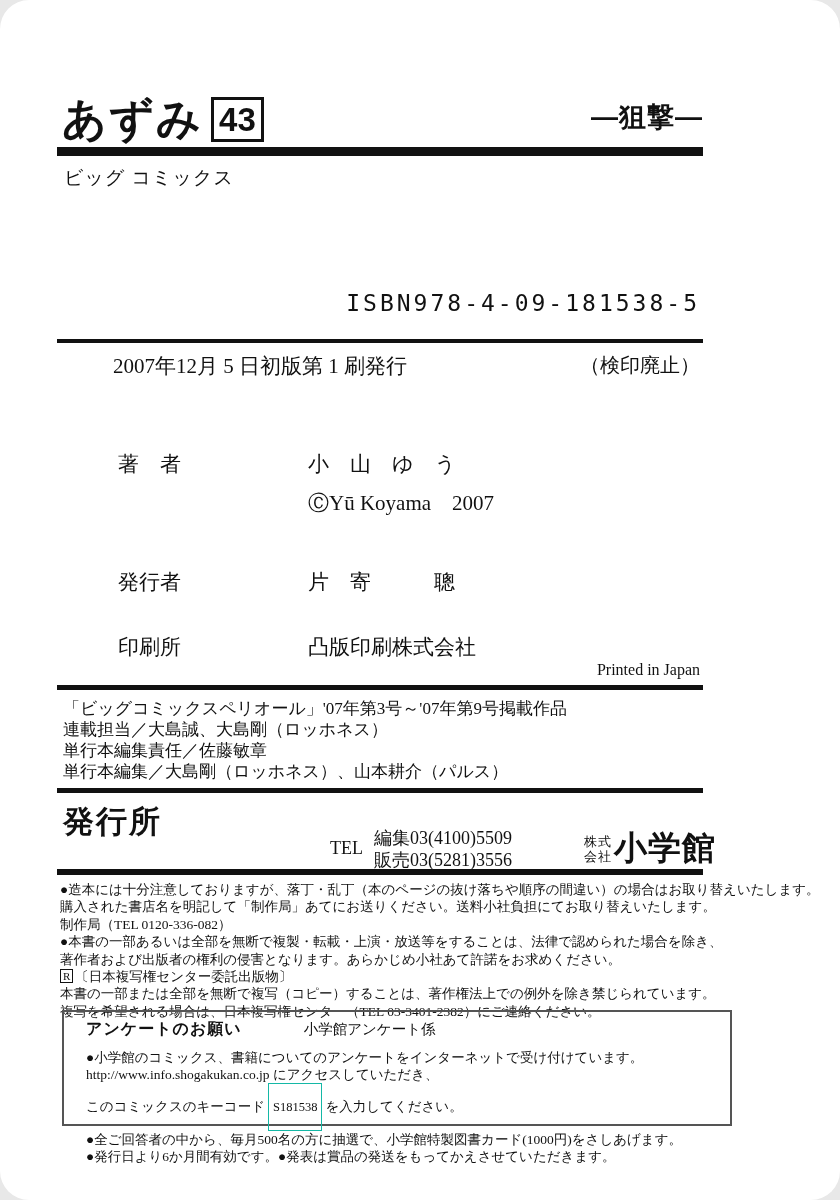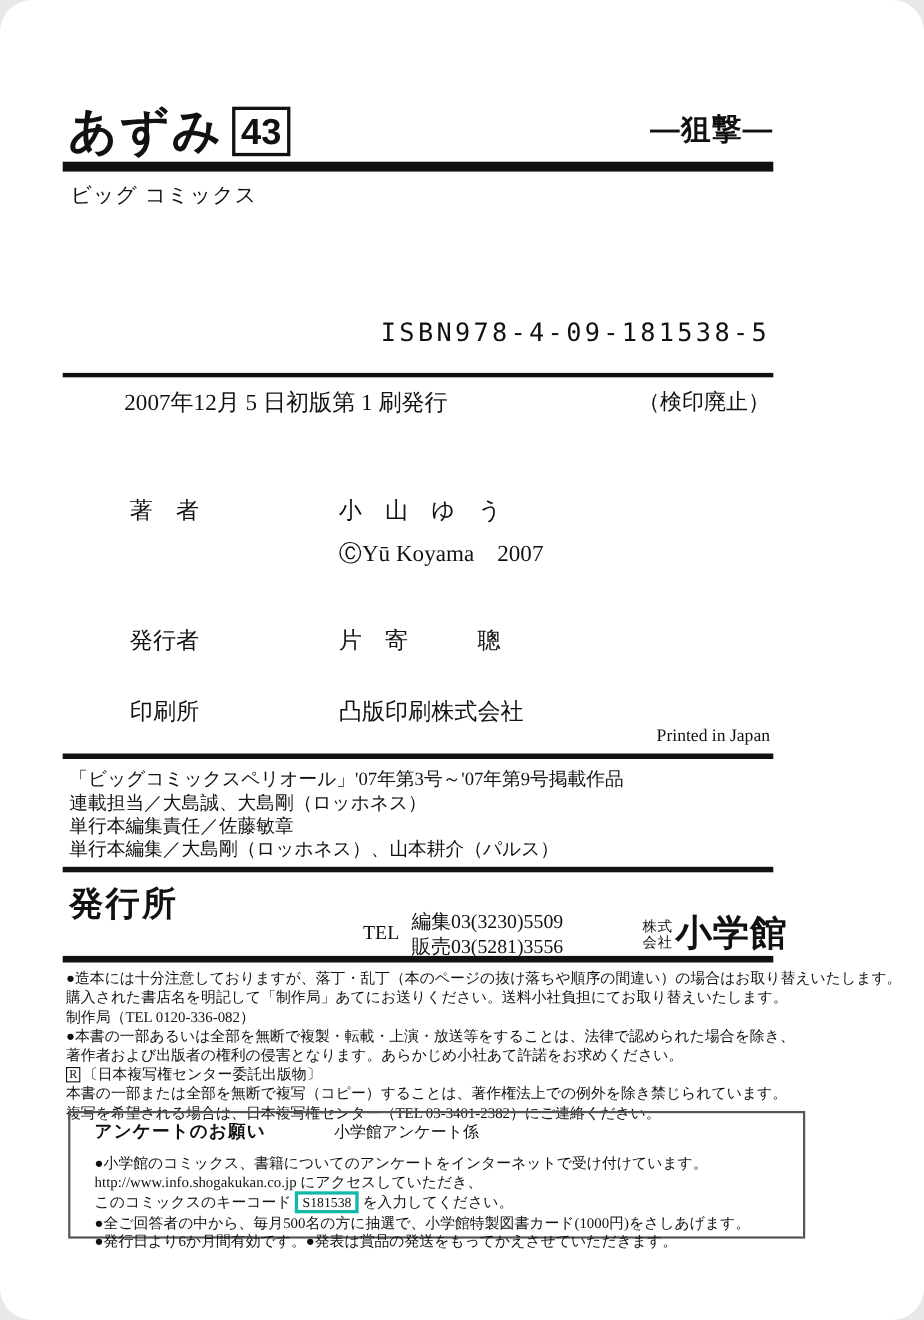--- a/index.html
+++ b/index.html
@@ -99,22 +99,22 @@
     padding: 7px 0 0 22px;
   }
   .survey-header { display: flex; align-items: baseline; margin-bottom: 9px; }
   .survey-title {
     font-family: "Liberation Sans", sans-serif;
     font-weight: bold; font-size: 16px; letter-spacing: 1px;
   }
   .survey-recipient { font-size: 14.5px; margin-left: 62px; }
   .survey-line { font-size: 13.5px; line-height: 17px; white-space: nowrap; }
   .keycode-box {
-    display: inline-block; border: 3px solid #14b8a6;
-    padding: 0 4px; margin: 0 3px; font-size: 12.5px; line-height: 14px;
+    display: inline-block; border: 1px solid #14b8a6;
+    padding: 16px 4px; margin: 0 3px; font-size: 12.5px; line-height: 14px;
   }
 </style>
 </head>
 <body>
 
 <div class="page">
 
   <div class="abs title-row">
     <span class="series-title">あずみ</span>
     <span class="volume-box">43</span>
@@ -145,21 +145,21 @@
     <div>「ビッグコミックスペリオール」'07年第3号～'07年第9号掲載作品</div>
     <div>連載担当／大島誠、大島剛（ロッホネス）</div>
     <div>単行本編集責任／佐藤敏章</div>
     <div>単行本編集／大島剛（ロッホネス）、山本耕介（パルス）</div>
   </div>
   <div class="rule rule4"></div>
 
   <div class="abs pub-label">発行所</div>
   <div class="abs tel-label">TEL</div>
   <div class="abs tel-lines">
-    <div>編集03(3230)5509</div>
+    <div>編集03(4100)5509</div>
     <div>販売03(5281)3556</div>
   </div>
   <div class="abs company">
     <span class="company-prefix">
       <span>株式</span><br>
       <span>会社</span>
     </span>
     <span class="company-name">小学館</span>
   </div>
   <div class="rule rule5"></div>

